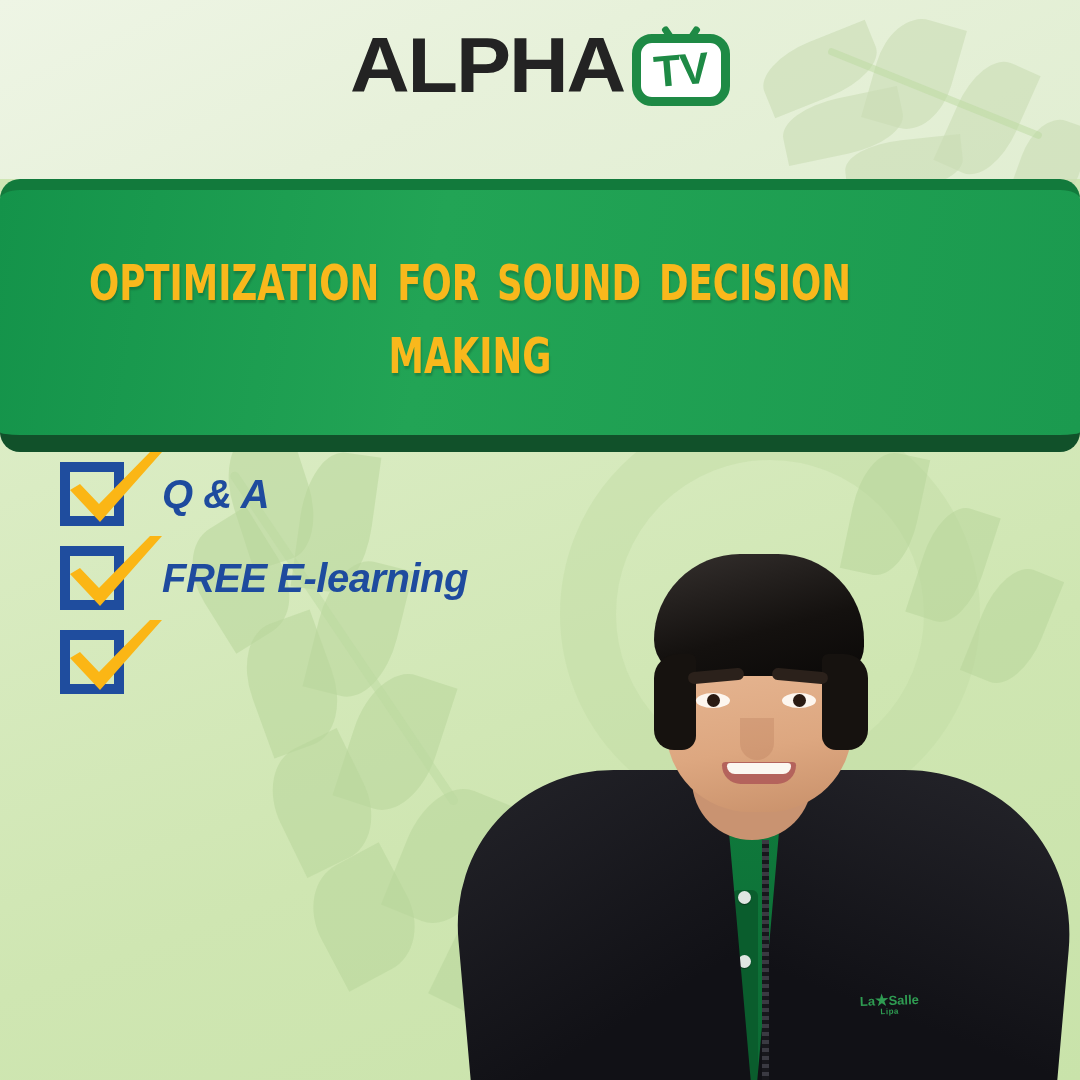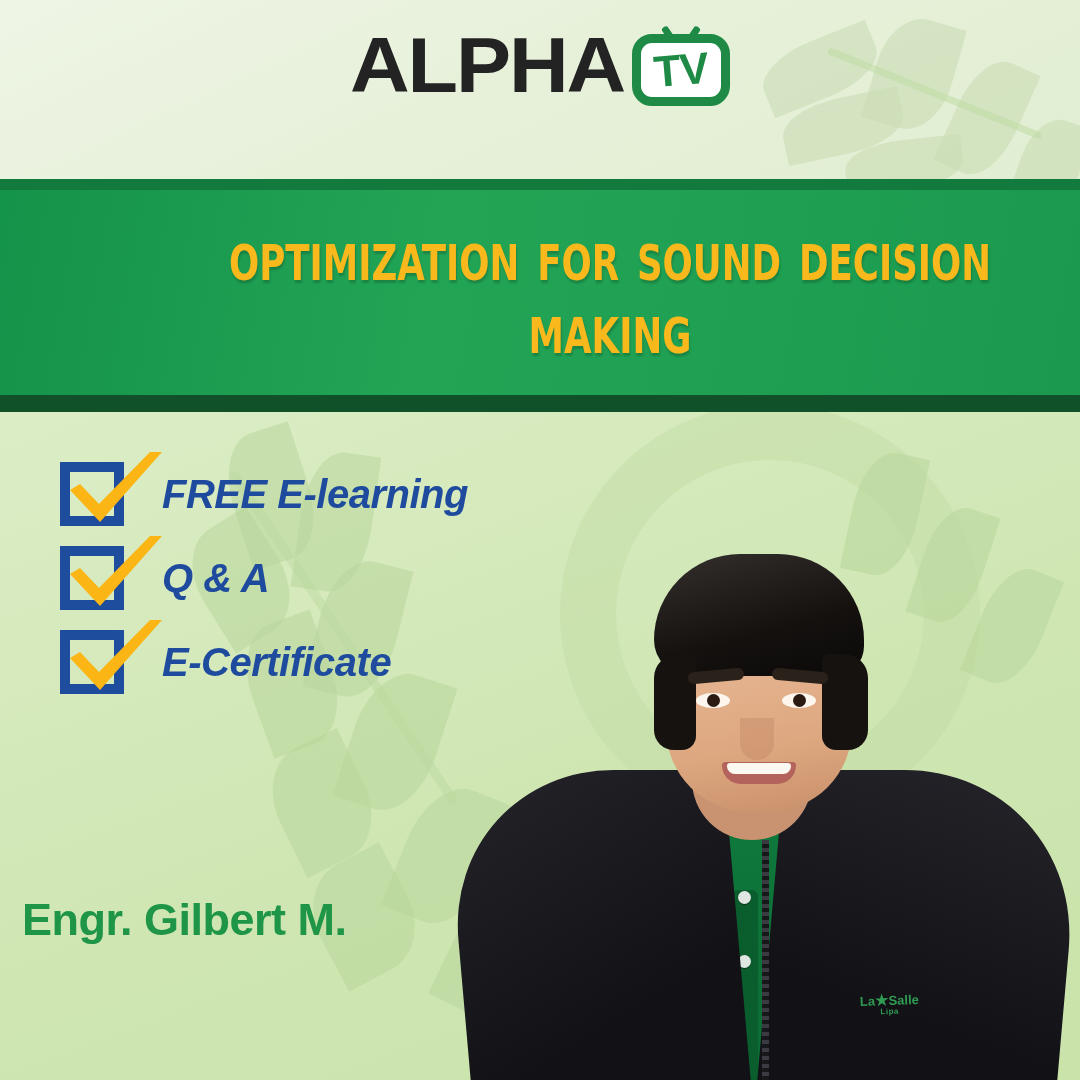--- a/index.html
+++ b/index.html
@@ -98,25 +98,25 @@
     margin-top:12px;
     font-size:20.5px;
     letter-spacing:1.1px;
     color:#2a2a2a;
   }
   .tagline .light{ font-weight:normal; }
   .tagline .bold{ font-weight:bold; }
 
   
   .banner{
-    position:absolute; left:0; top:179px; width:1080px; height:233px;
+    position:absolute; left:0; top:179px; width:1080px; height:273px;
     background:linear-gradient(100deg,#14934a 0%,#22a455 40%,#1b9a4f 100%);
     border-top:11px solid #127a3c;
     border-bottom:17px solid #11512a;
-    display:flex; align-items:center; justify-content:flex-end;
+    display:flex; align-items:center; justify-content:flex-start;border-radius:20px;
   }
   .banner-title{
     width:940px;
     text-align:center;
     color:#f9b81c;
     font-family:"DejaVu Sans Condensed","Liberation Sans", sans-serif;
     font-weight:bold;
     font-size:62px;
     line-height:1.02;
     letter-spacing:0px;
@@ -357,45 +357,43 @@
   </div>
 
   <div class="checklist">
 
     <div class="check-row">
       <span class="cbox">
         <svg class="tick" viewBox="0 0 100 86">
           <path d="M4 40 L34 72 L96 2 L84 2 L33 54 L14 34 Z" fill="#fbb615"></path>
         </svg>
       </span>
-      <span class="check-label">FREE E-learning</span>
+      <span class="check-label">Q &amp; A</span>
     </div>
 
     <div class="check-row">
       <span class="cbox">
         <svg class="tick" viewBox="0 0 100 86">
           <path d="M4 40 L34 72 L96 2 L84 2 L33 54 L14 34 Z" fill="#fbb615"></path>
         </svg>
       </span>
-      <span class="check-label">Q &amp; A</span>
+      <span class="check-label">FREE E-learning</span>
     </div>
 
     <div class="check-row">
       <span class="cbox">
         <svg class="tick" viewBox="0 0 100 86">
           <path d="M4 40 L34 72 L96 2 L84 2 L33 54 L14 34 Z" fill="#fbb615"></path>
         </svg>
       </span>
-      <span class="check-label">E-Certificate</span>
     </div>
 
   </div>
 
   <div class="speaker">
-    <div>Engr. Gilbert M.</div>
   </div>
 
   <div class="photo">
     <div class="p-shoulders"></div>
     <div class="p-polo"></div>
     <div class="p-placket"></div>
     <div class="p-btn" style="bottom:176px;"></div>
     <div class="p-btn" style="bottom:112px;"></div>
     <div class="p-jacket-l"></div>
     <div class="p-jacket-r"></div>

